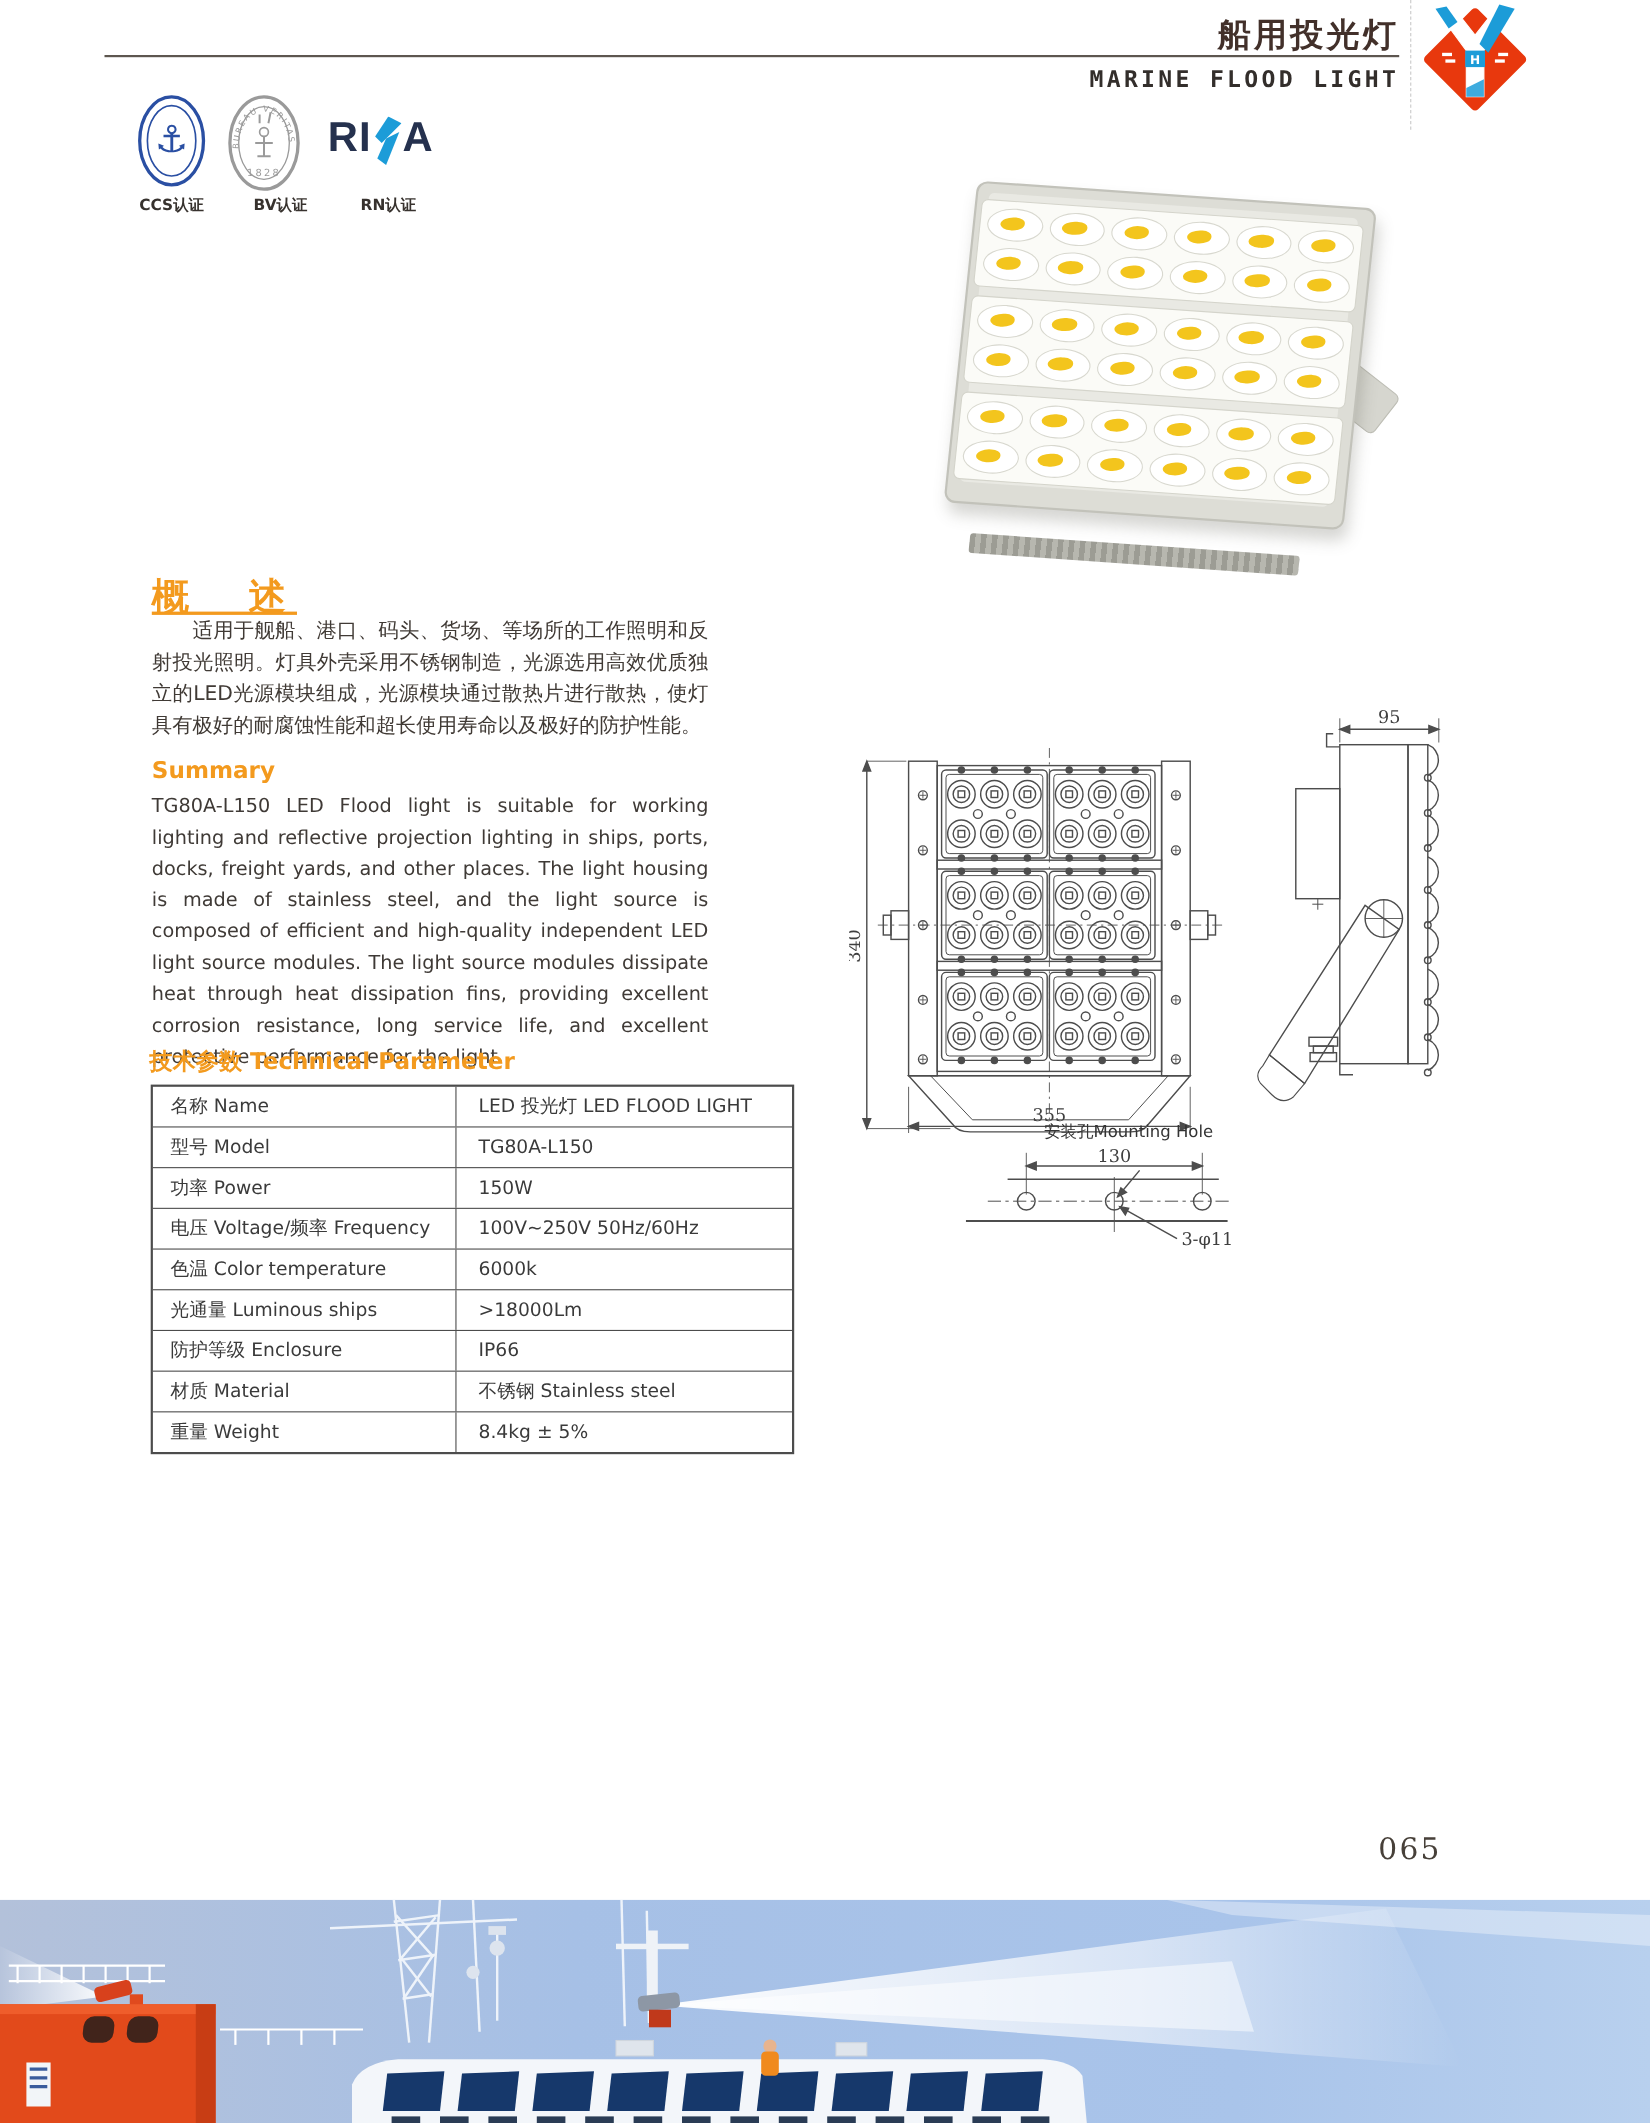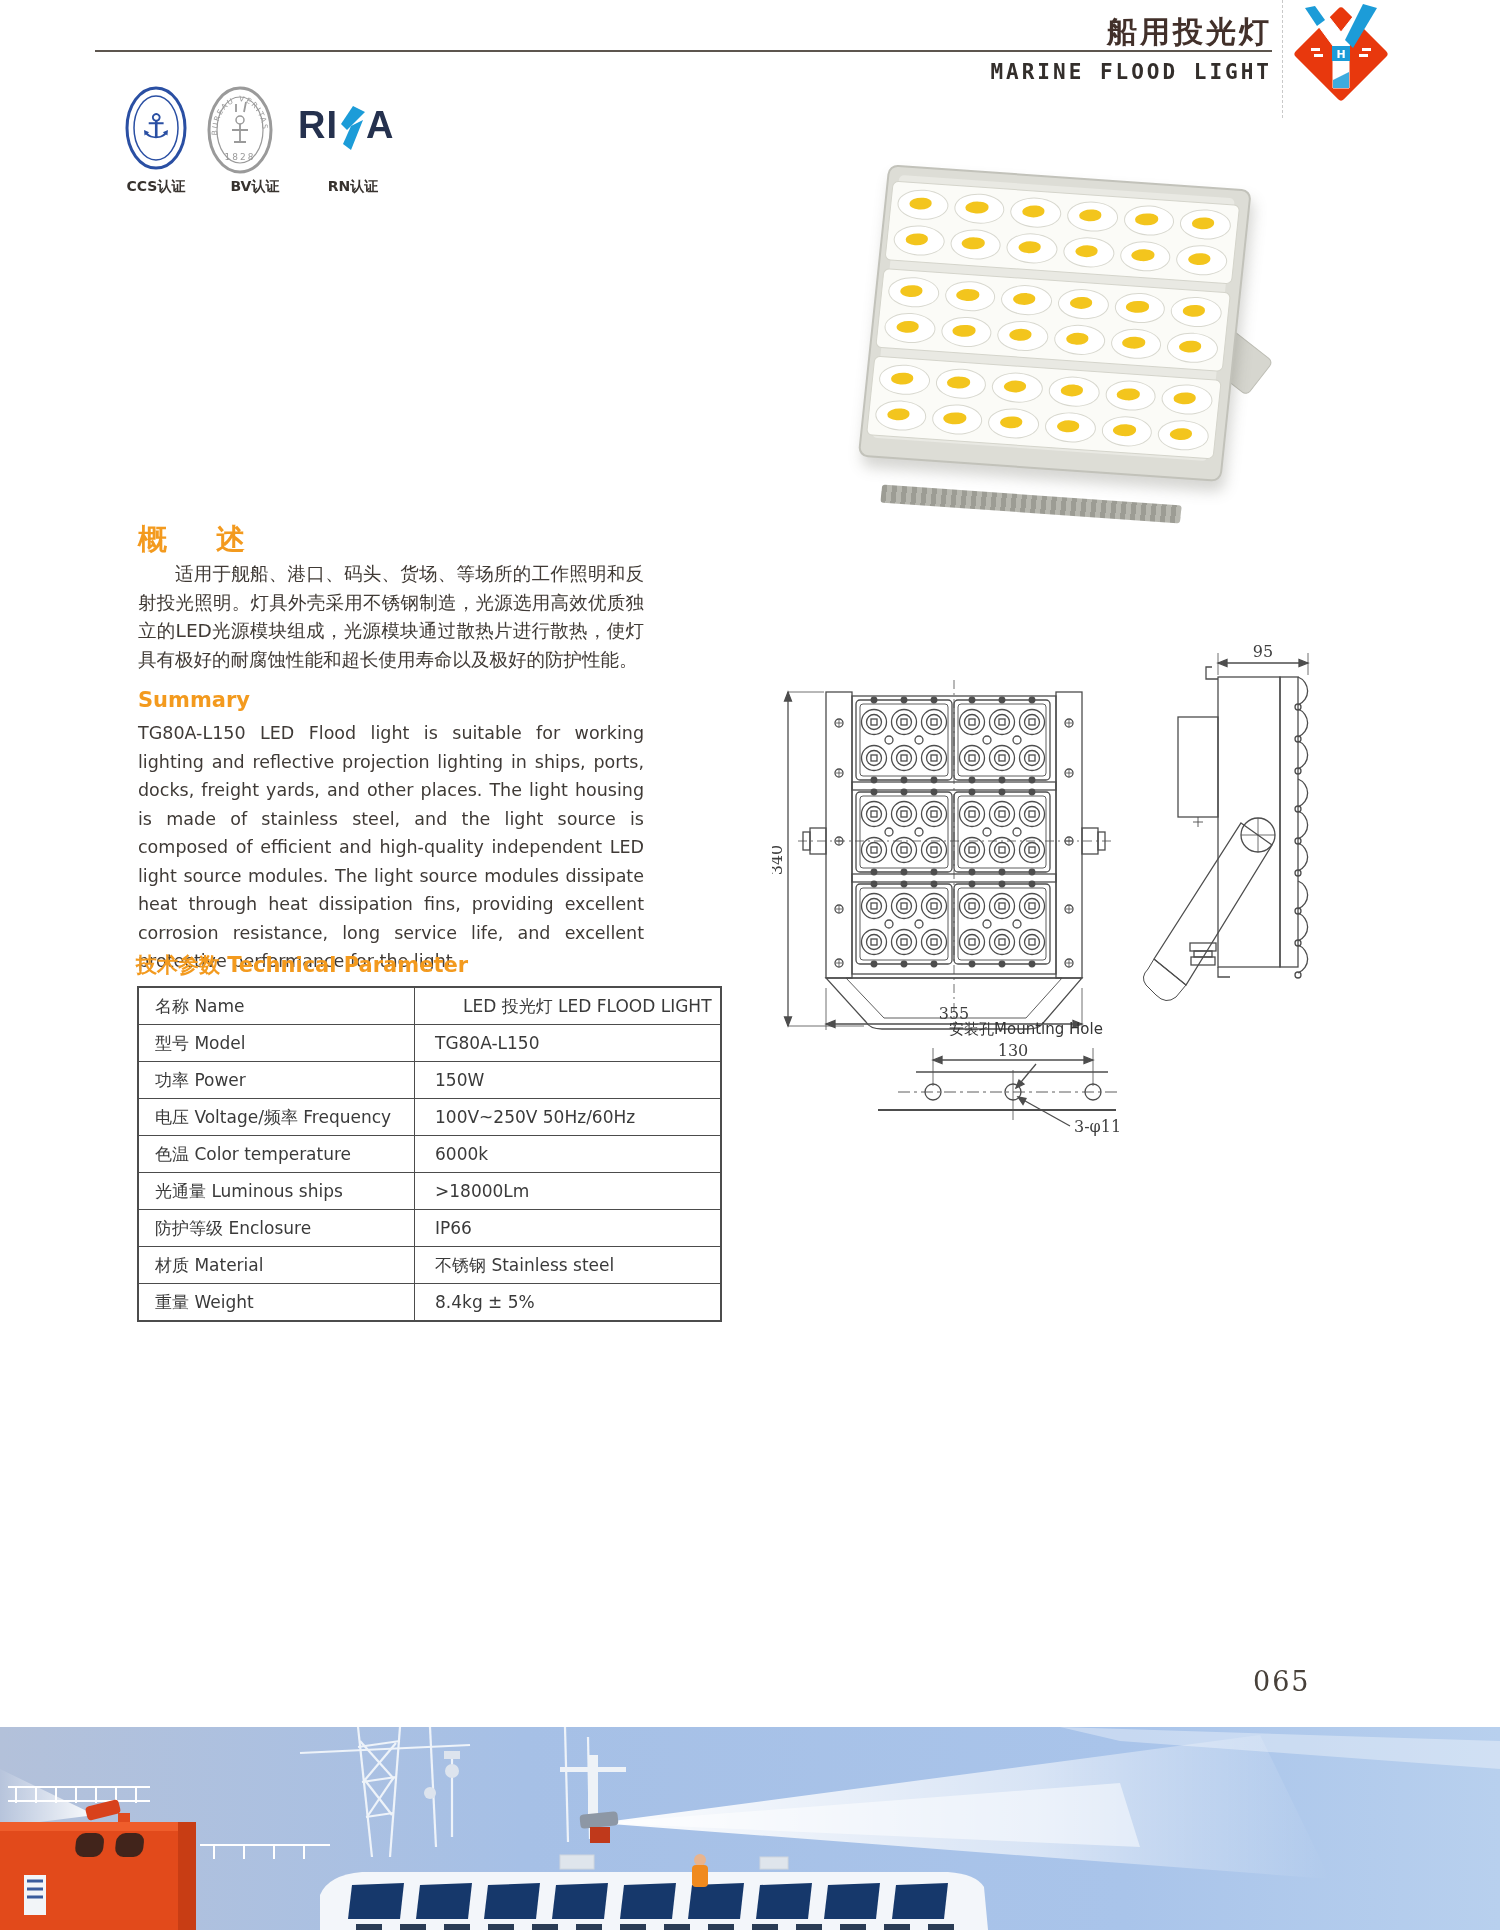--- a/index.html
+++ b/index.html
@@ -35,30 +35,30 @@
   .module .leds{position:absolute;inset:4px;display:grid;grid-template-columns:repeat(6,1fr);grid-template-rows:repeat(2,1fr);gap:2px;}
   .led{position:relative;border-radius:50%;background:#ffffff;border:1px solid #d8d8cf;margin:2px;}
   .led::after{content:"";position:absolute;left:22%;top:26%;width:46%;height:42%;background:#f3c51d;border-radius:60% 40% 55% 45%;}
   .heatsink{position:absolute;left:26px;bottom:-6px;width:300px;height:18px;background:repeating-linear-gradient(90deg,#9c9c94 0 5px,#b7b7af 5px 10px);transform:rotate(6deg) skewY(-2deg);border-radius:3px;}
   .bracket{position:absolute;right:18px;top:150px;width:120px;height:120px;}
   .bracket .arm{position:absolute;left:6px;top:8px;width:118px;height:42px;background:#d6d6cf;border:1px solid #bdbdb4;transform:rotate(38deg);border-radius:6px;}
   .bracket .bolt{position:absolute;left:0px;top:0px;width:26px;height:26px;border-radius:50%;background:#c4c4bc;border:2px solid #a8a8a0;}
 
   
   .sec-head{font-weight:bold;color:#f39a1e;}
-  .ov-head{left:138px;top:520px;font-size:29px;letter-spacing:10px;}
+  .ov-head{left:138px;top:520px;font-size:34px;letter-spacing:10px;text-decoration:underline;}
   .ov-body{left:138px;top:560px;width:506px;font-size:18.5px;line-height:28.5px;color:#403a35;text-align:justify;text-indent:2em;}
   .sum-head{left:138px;top:688px;font-size:21px;}
   .sum-body{left:138px;top:719px;width:506px;font-size:17.5px;line-height:28.5px;color:#3f3a36;text-align:justify;}
   .par-head{left:136px;top:951px;font-size:21px;}
 
   
   .ptable{left:137px;top:986px;width:581px;border:2px solid #4c4c4c;}
   .t-row{display:flex;border-top:1.5px solid #4c4c4c;}
-  .t-row:first-child{border-top:none;gap:28px;}
+  .t-row:first-child{border-top:none;}
   .t-cell{font-size:17px;color:#3a3a3a;padding:0 0 0 16px;height:36px;line-height:36px;white-space:nowrap;overflow:hidden;}
   .t-label{width:259px;border-right:1.5px solid #4c4c4c;}
   .t-value{flex:1;padding-left:20px;}
 
   
   .draw{stroke:#4d4d4d;fill:none;stroke-width:1.3;}
   .dim-txt{font-size:16px;fill:#3f3f3f;stroke:none;font-family:"DejaVu Serif","Liberation Serif",serif;}
   .cn-txt{font-size:15px;fill:#333;stroke:none;font-family:"DejaVu Sans","Liberation Sans",sans-serif;}
   .fv{left:772px;top:678px;}
   .sv{left:1138px;top:645px;}

